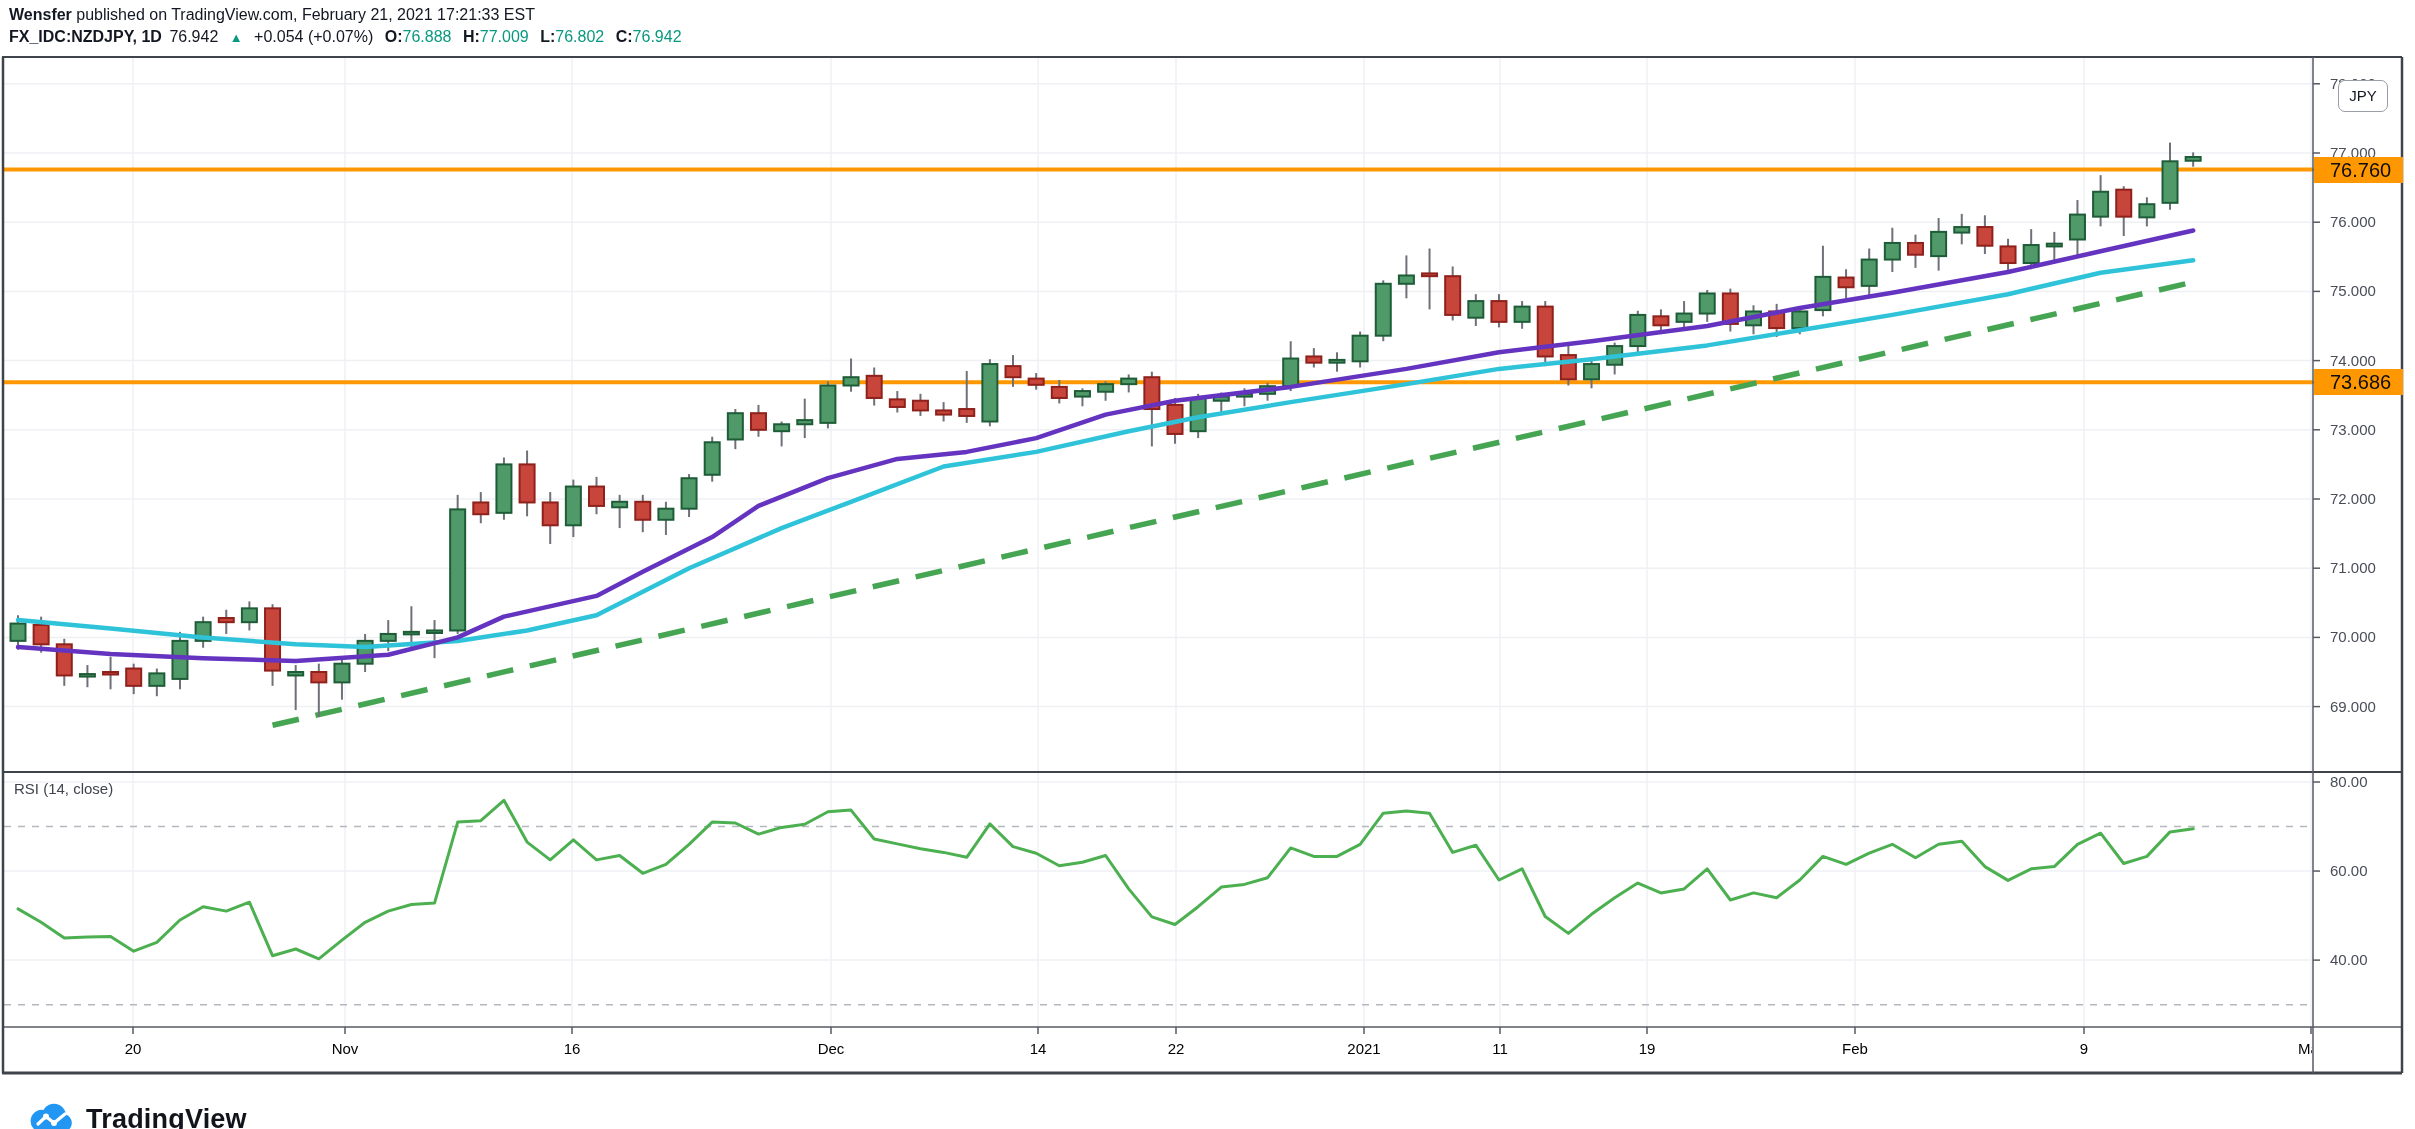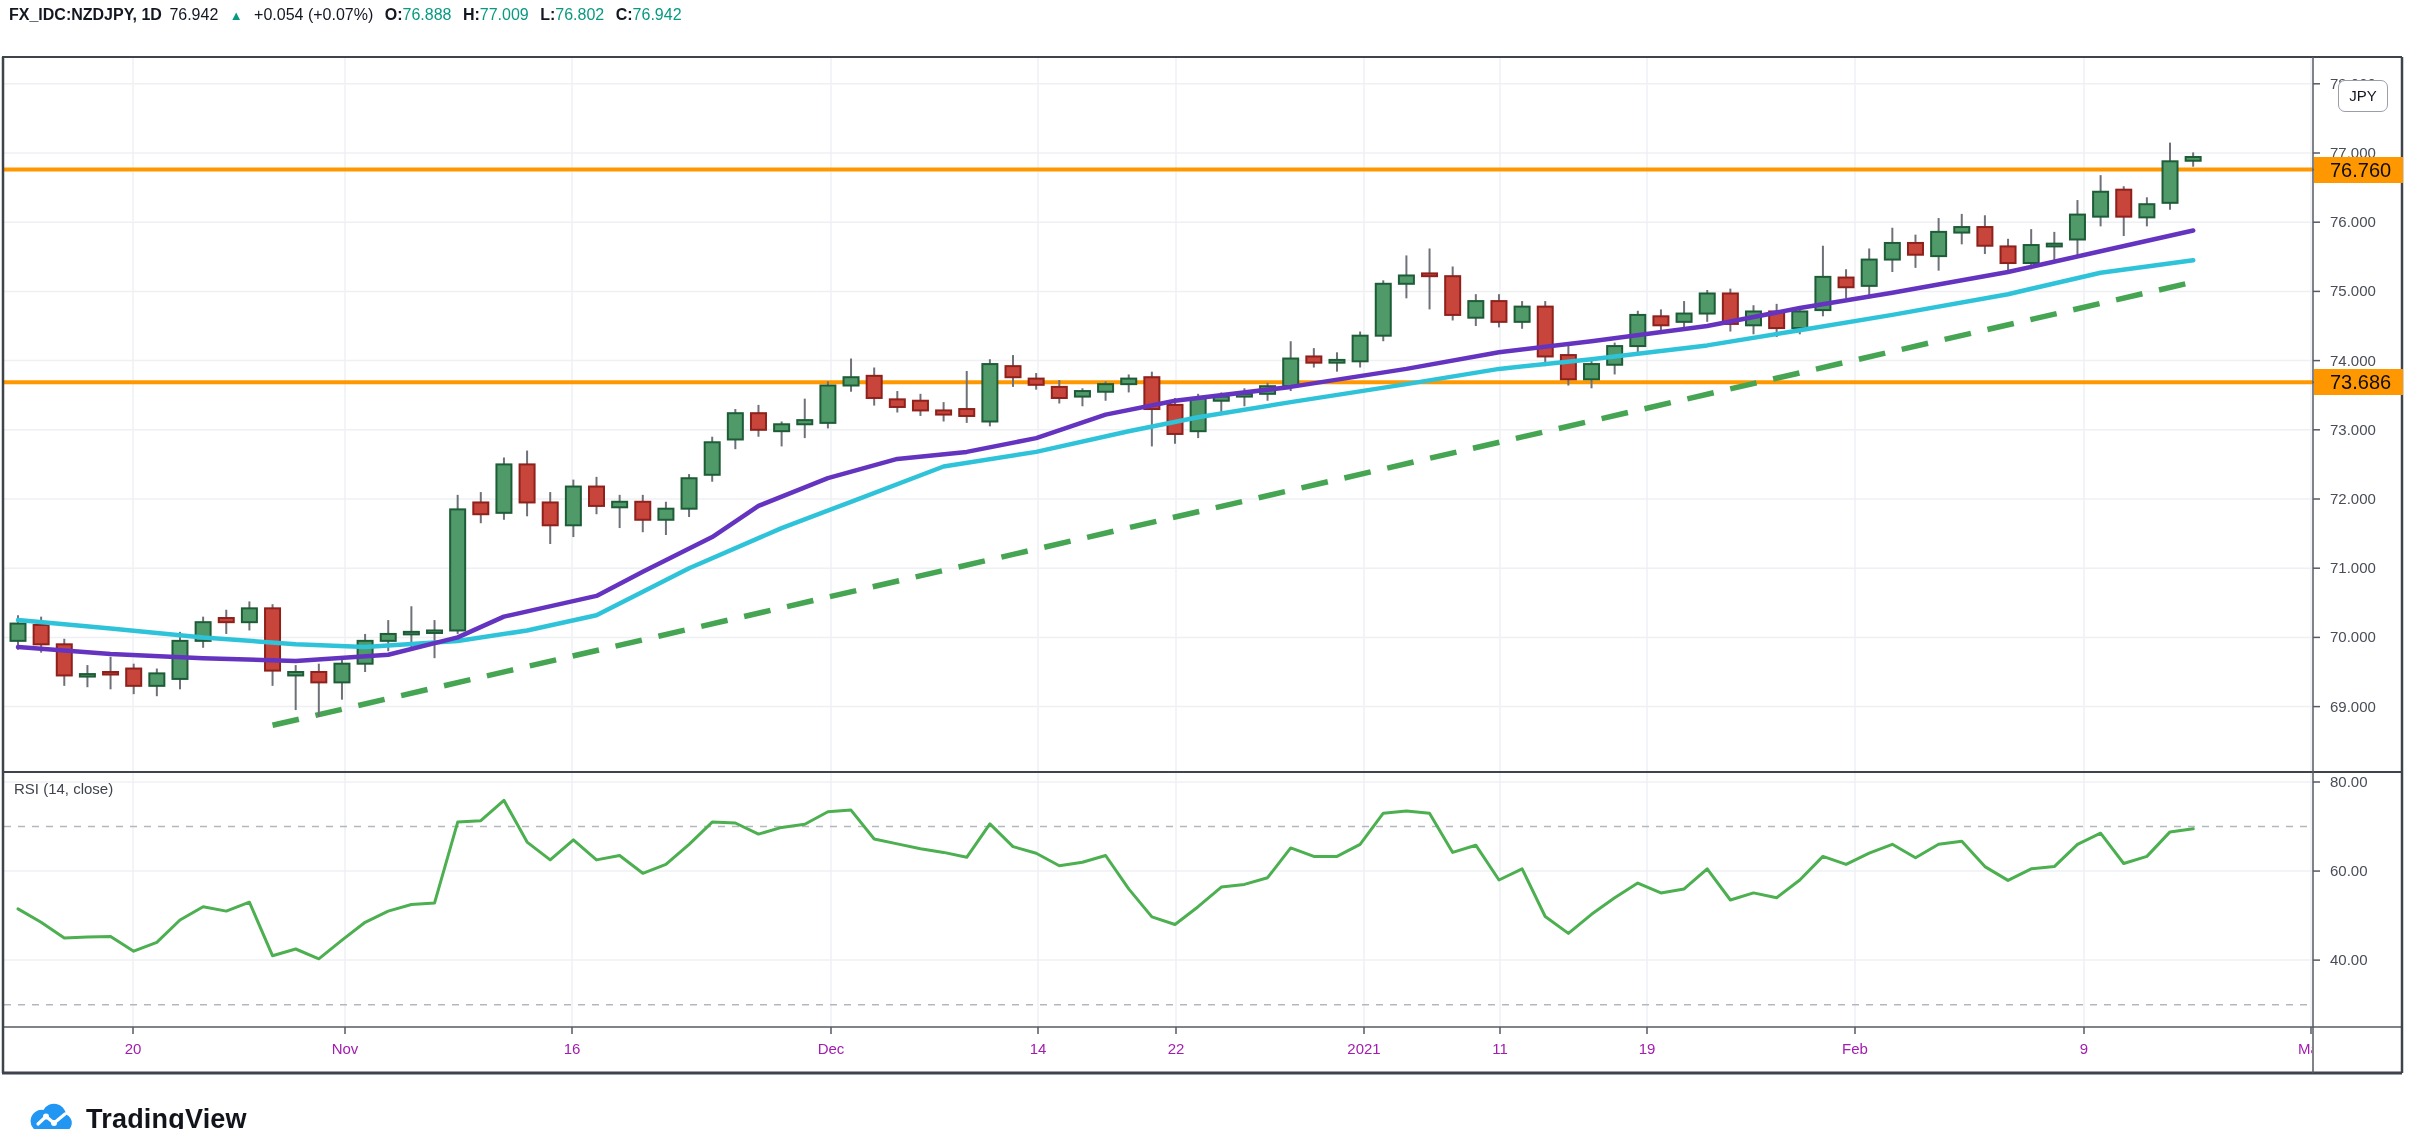--- a/index.html
+++ b/index.html
@@ -11,21 +11,21 @@
   .h2 span{margin-right:7px;}
   .h2 .pair{margin-right:3px;}
   .h2 .ohlc-l{margin-right:0;font-weight:bold;}
   .arrow{font-size:13px;}
   #chart-svg{position:absolute;left:0;top:0;}
   .legend{position:absolute;left:14px;top:75px;font-size:16px;line-height:26px;color:#40444d;}
   .legend .t{font-weight:bold;color:#23262e;}
   .rsi-legend{position:absolute;left:14px;top:780px;font-size:15px;color:#40444d;}
   .scale-label{position:absolute;left:2330px;font-size:15px;color:#494d58;height:20px;line-height:20px;white-space:nowrap;}
   #time-axis{position:absolute;left:0;top:1027px;width:2312px;height:46px;overflow:hidden;}
-  .time-label{position:absolute;top:0;height:44px;line-height:44px;font-size:15px;color:#a21caf;transform:translateX(-50%);white-space:nowrap;}
+  .time-label{position:absolute;top:0;height:44px;line-height:44px;font-size:15px;color:#000000;transform:translateX(-50%);white-space:nowrap;}
   .level-tag{position:absolute;left:2314px;width:89px;height:26px;background:#ff9800;color:#0e0e0e;
              font-size:20px;line-height:26px;padding-left:16px;box-sizing:border-box;}
   .jpy-badge{position:absolute;left:2338px;top:80px;width:48px;height:30px;background:#ffffff;
              border:1.5px solid #9a9ea8;border-radius:7px;text-align:center;line-height:30px;
              font-size:15px;color:#131722;}
   .tv-logo{position:absolute;left:28px;top:1080px;display:flex;align-items:center;gap:11px;margin-top:22px;}
   .tv-logo .txt{font-size:27px;font-weight:600;color:#12141c;letter-spacing:.2px;}
 </style>
 </head>
 <body>
@@ -286,20 +286,21 @@
       <line x1="1176" y1="1027" x2="1176" y2="1034" stroke="#565a63" stroke-width="1.5"></line>
       <line x1="1364" y1="1027" x2="1364" y2="1034" stroke="#565a63" stroke-width="1.5"></line>
       <line x1="1500" y1="1027" x2="1500" y2="1034" stroke="#565a63" stroke-width="1.5"></line>
       <line x1="1647" y1="1027" x2="1647" y2="1034" stroke="#565a63" stroke-width="1.5"></line>
       <line x1="1855" y1="1027" x2="1855" y2="1034" stroke="#565a63" stroke-width="1.5"></line>
       <line x1="2084" y1="1027" x2="2084" y2="1034" stroke="#565a63" stroke-width="1.5"></line>
       <line x1="2311" y1="1027" x2="2311" y2="1034" stroke="#565a63" stroke-width="1.5"></line>
     </svg>
 
   <div class="hdr">
+    <div><span class="b">Wensfer</span><span> published on TradingView.com, February 21, 2021 17:21:33 EST</span></div>
     <div class="h2">
       <span class="b pair">FX_IDC:NZDJPY, 1D</span>
       <span>76.942</span>
       <span class="teal arrow">▲</span>
       <span>+0.054 (+0.07%)</span>
       <span class="ohlc-l">O:</span><span class="teal">76.888</span>
       <span class="ohlc-l">H:</span><span class="teal">77.009</span>
       <span class="ohlc-l">L:</span><span class="teal">76.802</span>
       <span class="ohlc-l">C:</span><span class="teal">76.942</span>
     </div>

